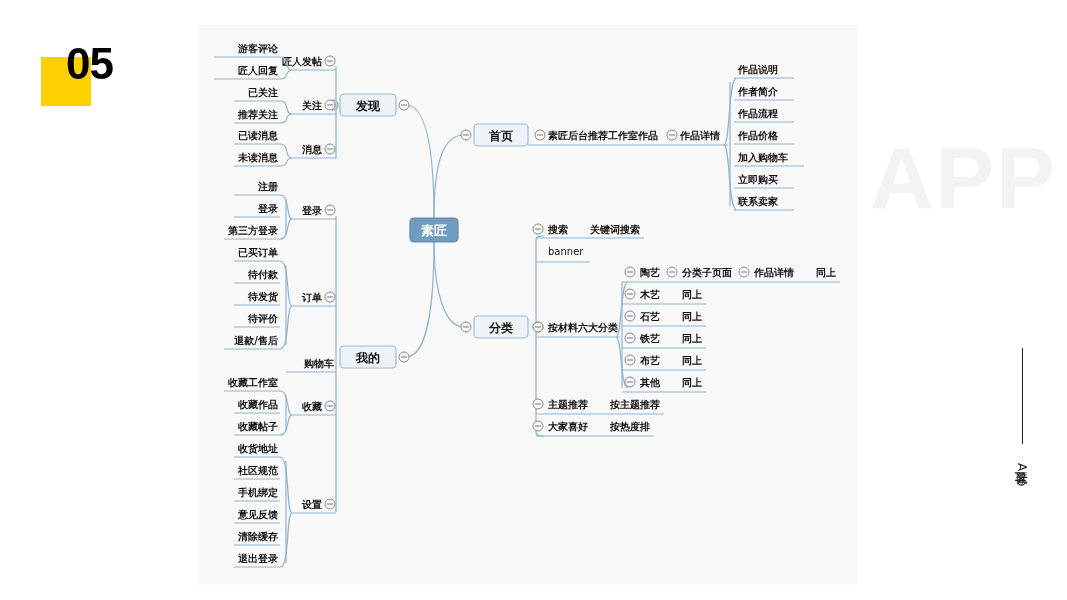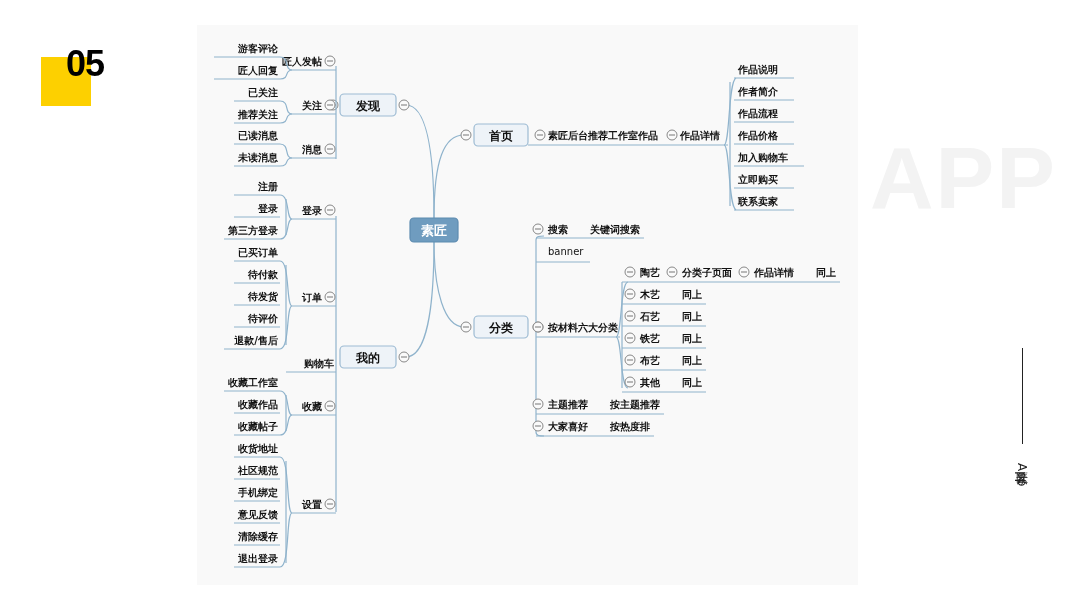--- a/index.html
+++ b/index.html
@@ -8,21 +8,21 @@
     background: #ffffff;
     font-family: "DejaVu Sans", "Liberation Sans", sans-serif;
   }
   .yellow-square {
     position: absolute; left: 41px; top: 57px; width: 50px; height: 49px;
     background: #fdd000;
   }
   .page-number {
     position: absolute; left: 66px; top: 32px;
     font-family: "Liberation Sans", "DejaVu Sans", sans-serif;
-    font-weight: bold; font-size: 36px; line-height: 64px; color: #000;
+    font-weight: bold; font-size: 44px; line-height: 64px; color: #000;
     letter-spacing: -1px;
   }
   .watermark {
     position: absolute; left: 870px; top: 128px;
     font-family: "Liberation Sans", sans-serif; font-weight: bold;
     font-size: 88px; line-height: 100px; color: #f3f3f3; letter-spacing: 2px;
   }
   .side-line {
     position: absolute; left: 1022px; top: 348px; width: 1px; height: 96px;
     background: #222;

